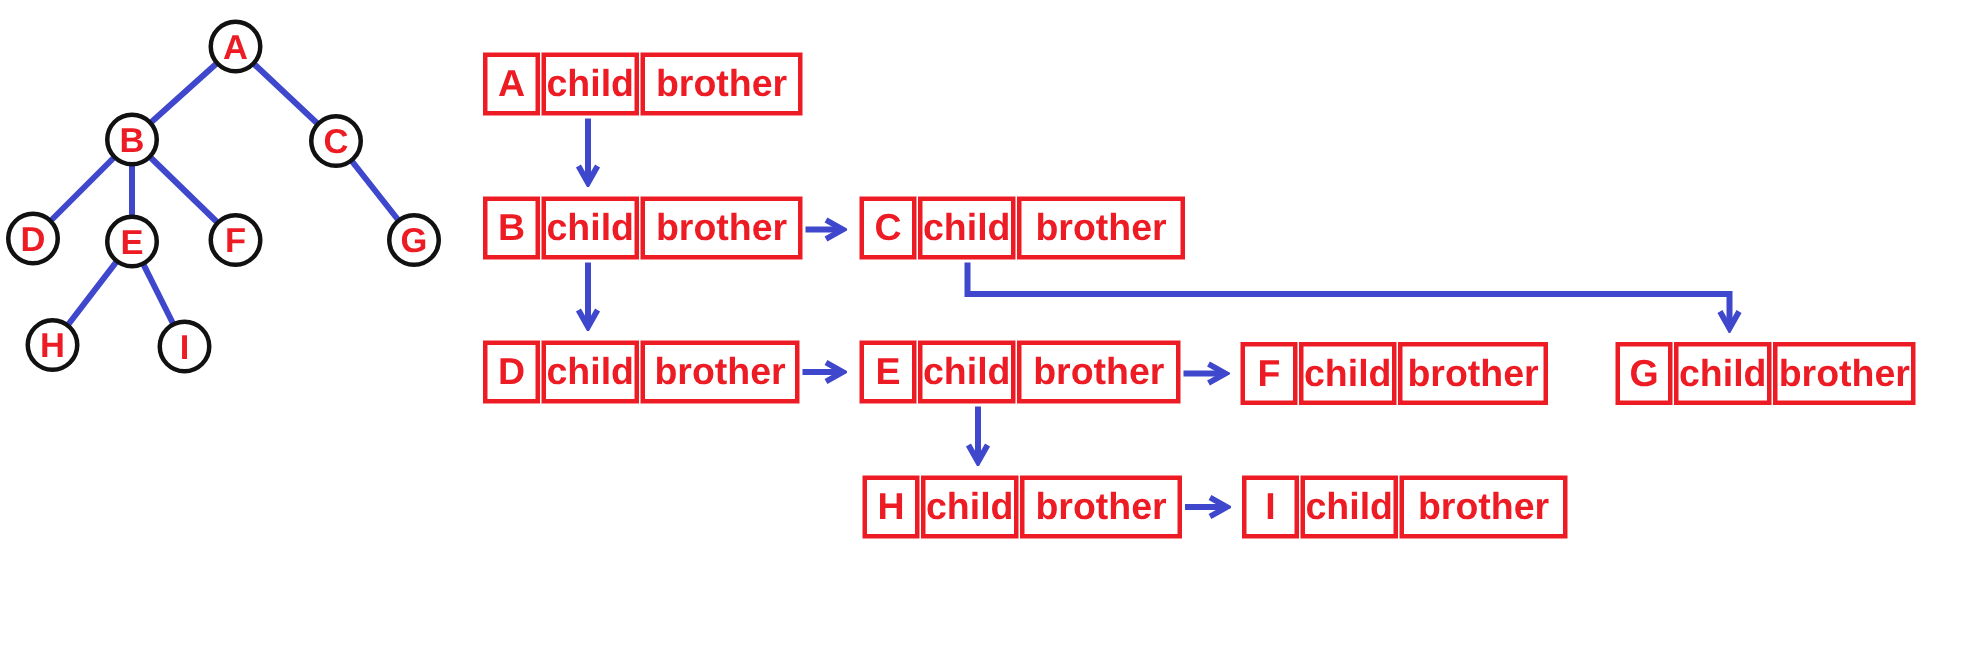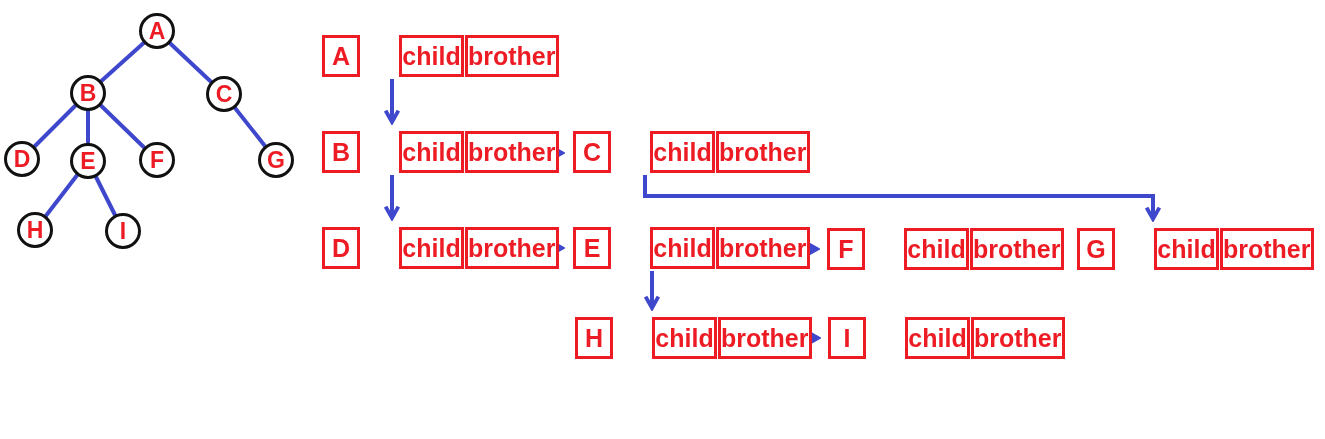--- a/index.html
+++ b/index.html
@@ -28,21 +28,21 @@
   }
   .lbox .cell{
     box-sizing:border-box;
     border:3px solid #ED1C24;
     background:#ffffff;
     display:flex;align-items:center;justify-content:center;
     color:#ED1C24;font-weight:bold;font-size:25px;line-height:1;
     white-space:nowrap;
   }
   .cell.letter{flex:0 0 38px;}
-  .cell.child{flex:0 0 65px;margin-left:38px;}
+  .cell.child{flex:0 0 65px;}
   .cell.brother{flex:1 1 auto;text-align:right;}
 </style>
 </head>
 <body>
 
 <div id="canvas">
 
   <svg id="wires" width="1325" height="439" viewBox="0 0 1325 439">
     <defs>
       <marker id="ah" viewBox="0 0 12 12" refX="10" refY="6" markerWidth="17" markerHeight="17" markerUnits="userSpaceOnUse" orient="auto">

